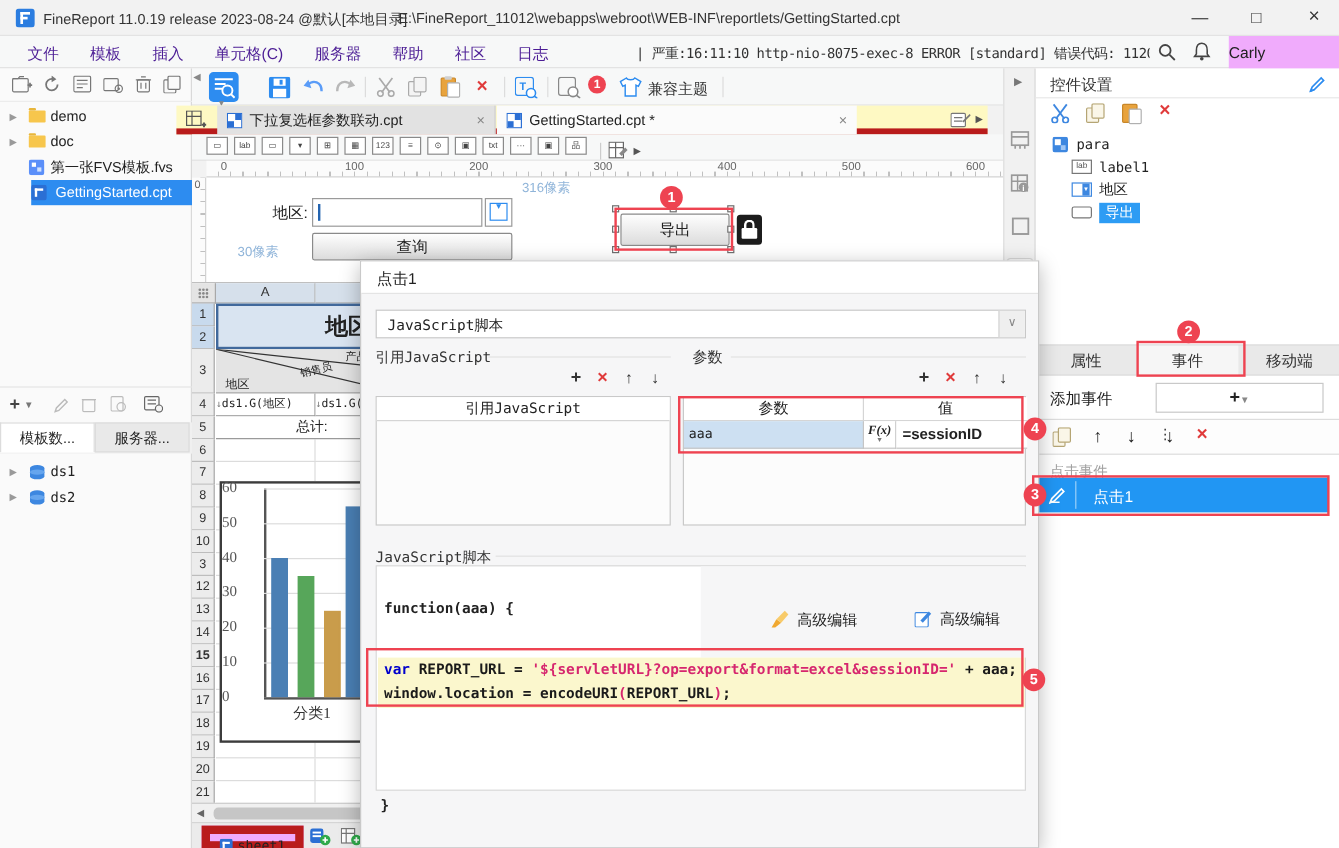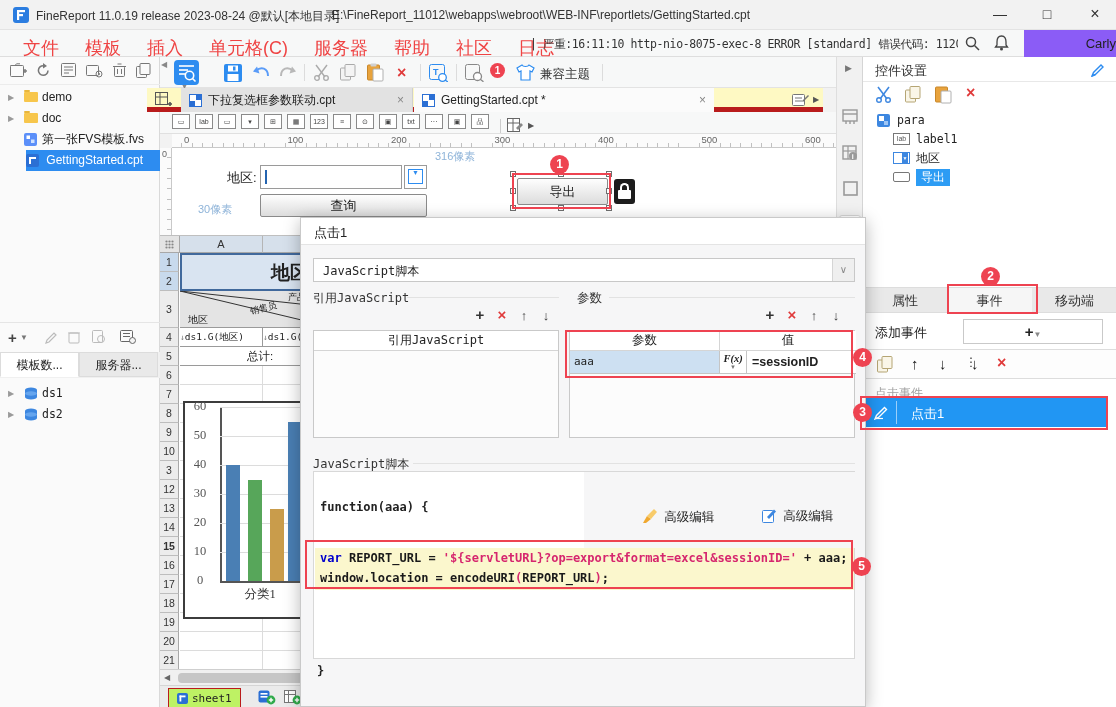--- a/index.html
+++ b/index.html
@@ -5,23 +5,23 @@
   *{box-sizing:border-box;margin:0;padding:0}
   html,body{width:1116px;height:707px;overflow:hidden}
   body{position:relative;font-family:"Liberation Sans",sans-serif;font-size:12px;color:#222;background:#f2f2f2}
   .ab{position:absolute}
   .mono{font-family:"DejaVu Sans Mono",monospace}
   .serif{font-family:"Liberation Serif",serif}
   svg{display:block}
   
   #titlebar{left:0;top:0;width:1116px;height:30px;background:#f2f2f2;border-bottom:1px solid #e3e3e3}
   #menubar{left:0;top:30px;width:1116px;height:27px;background:#f7f8f8;border-bottom:1px solid #dedede}
-  .menu-item{display:inline-block;padding:6px 13px;font-size:18px;color:#ef4444}
+  .menu-item{display:inline-block;padding:6px 13px;font-size:13px;color:#4c1d95}
   #log-text{font-size:11.5px;color:#333;font-family:"DejaVu Sans Mono",monospace;letter-spacing:-0.4px}
-  #user-chip{right:0;top:0;width:92px;height:38px;background:#8b5cf6;text-align:right;line-height:27px;font-size:13px}
+  #user-chip{right:0;top:0;width:92px;height:38px;background:#f0abfc;text-align:left;line-height:27px;font-size:13px}
   .wbtn{width:30px;height:30px;text-align:center;line-height:28px;font-size:14px;color:#333}
   
   #left-panel{left:0;top:57px;width:160px;height:650px;background:#fafafa;border-right:1px solid #d9d9d9}
   .tree-row{position:relative;height:21px;line-height:21px;font-size:12px;white-space:nowrap}
   .tree-row .lbl{position:absolute;left:42px}
   .tree-row.selected{background:#2d8cf0;color:#fff;margin-left:26px;}
   .exp{position:absolute;left:8px;top:0;color:#9a9a9a;font-size:8px}
   .foldr{position:absolute;left:24px;top:5px;width:14px;height:10px;background:#f7c64c;border-radius:1px}
   .foldr:before{content:"";position:absolute;left:0;top:-2px;width:6px;height:2px;background:#e8b63c;border-radius:1px}
   .dtab{float:left;width:79px;height:25px;line-height:25px;text-align:center;font-size:12px;background:#e9e9e9;border:1px solid #dcdcdc}
@@ -47,21 +47,21 @@
   .handle{position:absolute;width:6px;height:6px;background:#fff;border:1px solid #6f6f6f}
   
   #sheet-area{left:160px;top:235px;width:240px;height:472px;background:#fff;border-top:1px solid #bfbfbf}
   .chead{position:absolute;top:0;height:17px;background:#dfe5ec;border-right:1px solid #b5b5b5;border-bottom:1px solid #a8a8a8;text-align:center;font-size:11px;line-height:16px;color:#333}
   .rowhead{position:absolute;left:0;width:19px;background:#ececec;border-bottom:1px solid #bdbdbd;border-right:1px solid #a8a8a8;text-align:center;font-size:10.5px;color:#333;display:flex;align-items:center;justify-content:center}
   .rowhead.sel{background:#c8daed}
   .gridrow{position:absolute;left:0;width:220px;border-bottom:1px solid #dcdcdc}
   .gridrow:after{content:"";position:absolute;left:82px;top:0;bottom:0;width:1px;background:#dcdcdc}
   .cellbox{position:absolute;background:#fff;border-bottom:1px solid #9a9a9a;border-right:1px solid #9a9a9a;font-size:11px}
   .gline{position:absolute;left:35px;right:2px;height:1px;background:#dcdcdc}
-  .ylab{position:absolute;left:0;width:30px;text-align:center;font-size:12.5px;color:#555;font-family:"Liberation Serif",serif}
+  .ylab{position:absolute;left:0;width:30px;text-align:left;font-size:12.5px;color:#555;font-family:"Liberation Serif",serif}
   .bar{position:absolute;width:14px}
   .catlab{position:absolute;top:183px;width:60px;text-align:center;font-size:12.5px;color:#333;font-family:"Liberation Serif",serif}
   
   #right-strip{left:836px;top:57px;width:26px;height:650px;background:#f1f1f1;border-left:1px solid #dedede}
   #right-panel{left:862px;top:57px;width:254px;height:650px;background:#fff;border-left:1px solid #d5d5d5}
   .rp-tab{position:absolute;top:0;height:26px;line-height:26px;text-align:center;font-size:13px;color:#333}
   .tree2-row{position:relative;height:19px;line-height:19px;font-size:12px}
   
   #dialog{left:300px;top:217px;width:566px;height:490px;background:#f6f6f7;border:1px solid #c9c9c9;box-shadow:0 4px 16px rgba(0,0,0,.28);z-index:40}
   .grp-line{position:absolute;height:1px;background:#e2e2e2}
@@ -471,21 +471,21 @@
         <div class="catlab" style="left: 45px;">分类1</div>
         <div class="catlab" style="left: 107px;">分类2</div>
       </div>
   </div>
 
   <div class="ab" style="left:0;top:433px;width:240px;height:16px;background:#f0f0f0;border-top:1px solid #cfcfcf">
     <span class="ab" style="left:4px;top:3px;font-size:8px;color:#666">◀</span>
     <div class="ab" style="left:18px;top:3px;width:152px;height:10px;background:#c6c6c6;border-radius:4px"></div>
   </div>
   <div class="ab" style="left:0;top:449px;width:240px;height:23px;background:#ebebeb;border-top:1px solid #d5d5d5">
-    <div class="ab" style="left:8px;top:2px;height:20px;padding:0 8px;background:#bef264;border:1px solid #b91c1c;line-height:19px">
+    <div class="ab" style="left:8px;top:2px;height:20px;padding:0 8px;background:#f0abfc;border:7px solid #b91c1c;line-height:19px">
       <svg class="tico" style="margin-right:4px" width="11" height="11">
           <rect width="11" height="11" rx="2" fill="#2b6fd4"></rect>
           <rect x="2.5" y="2.5" width="6" height="1.8" fill="#fff"></rect>
           <rect x="2.5" y="2.5" width="1.8" height="6" fill="#fff"></rect>
         </svg><span class="mono" style="font-size:11px">sheet1</span>
     </div>
     <svg class="ab" style="left:98px;top:4px" width="18" height="15">
         <rect x="0.5" y="0.5" width="11" height="12" rx="2" fill="#2b6fd4"></rect>
         <rect x="2.5" y="3" width="7" height="1.6" fill="#fff"></rect>
         <rect x="2.5" y="6" width="7" height="1.6" fill="#fff"></rect>

